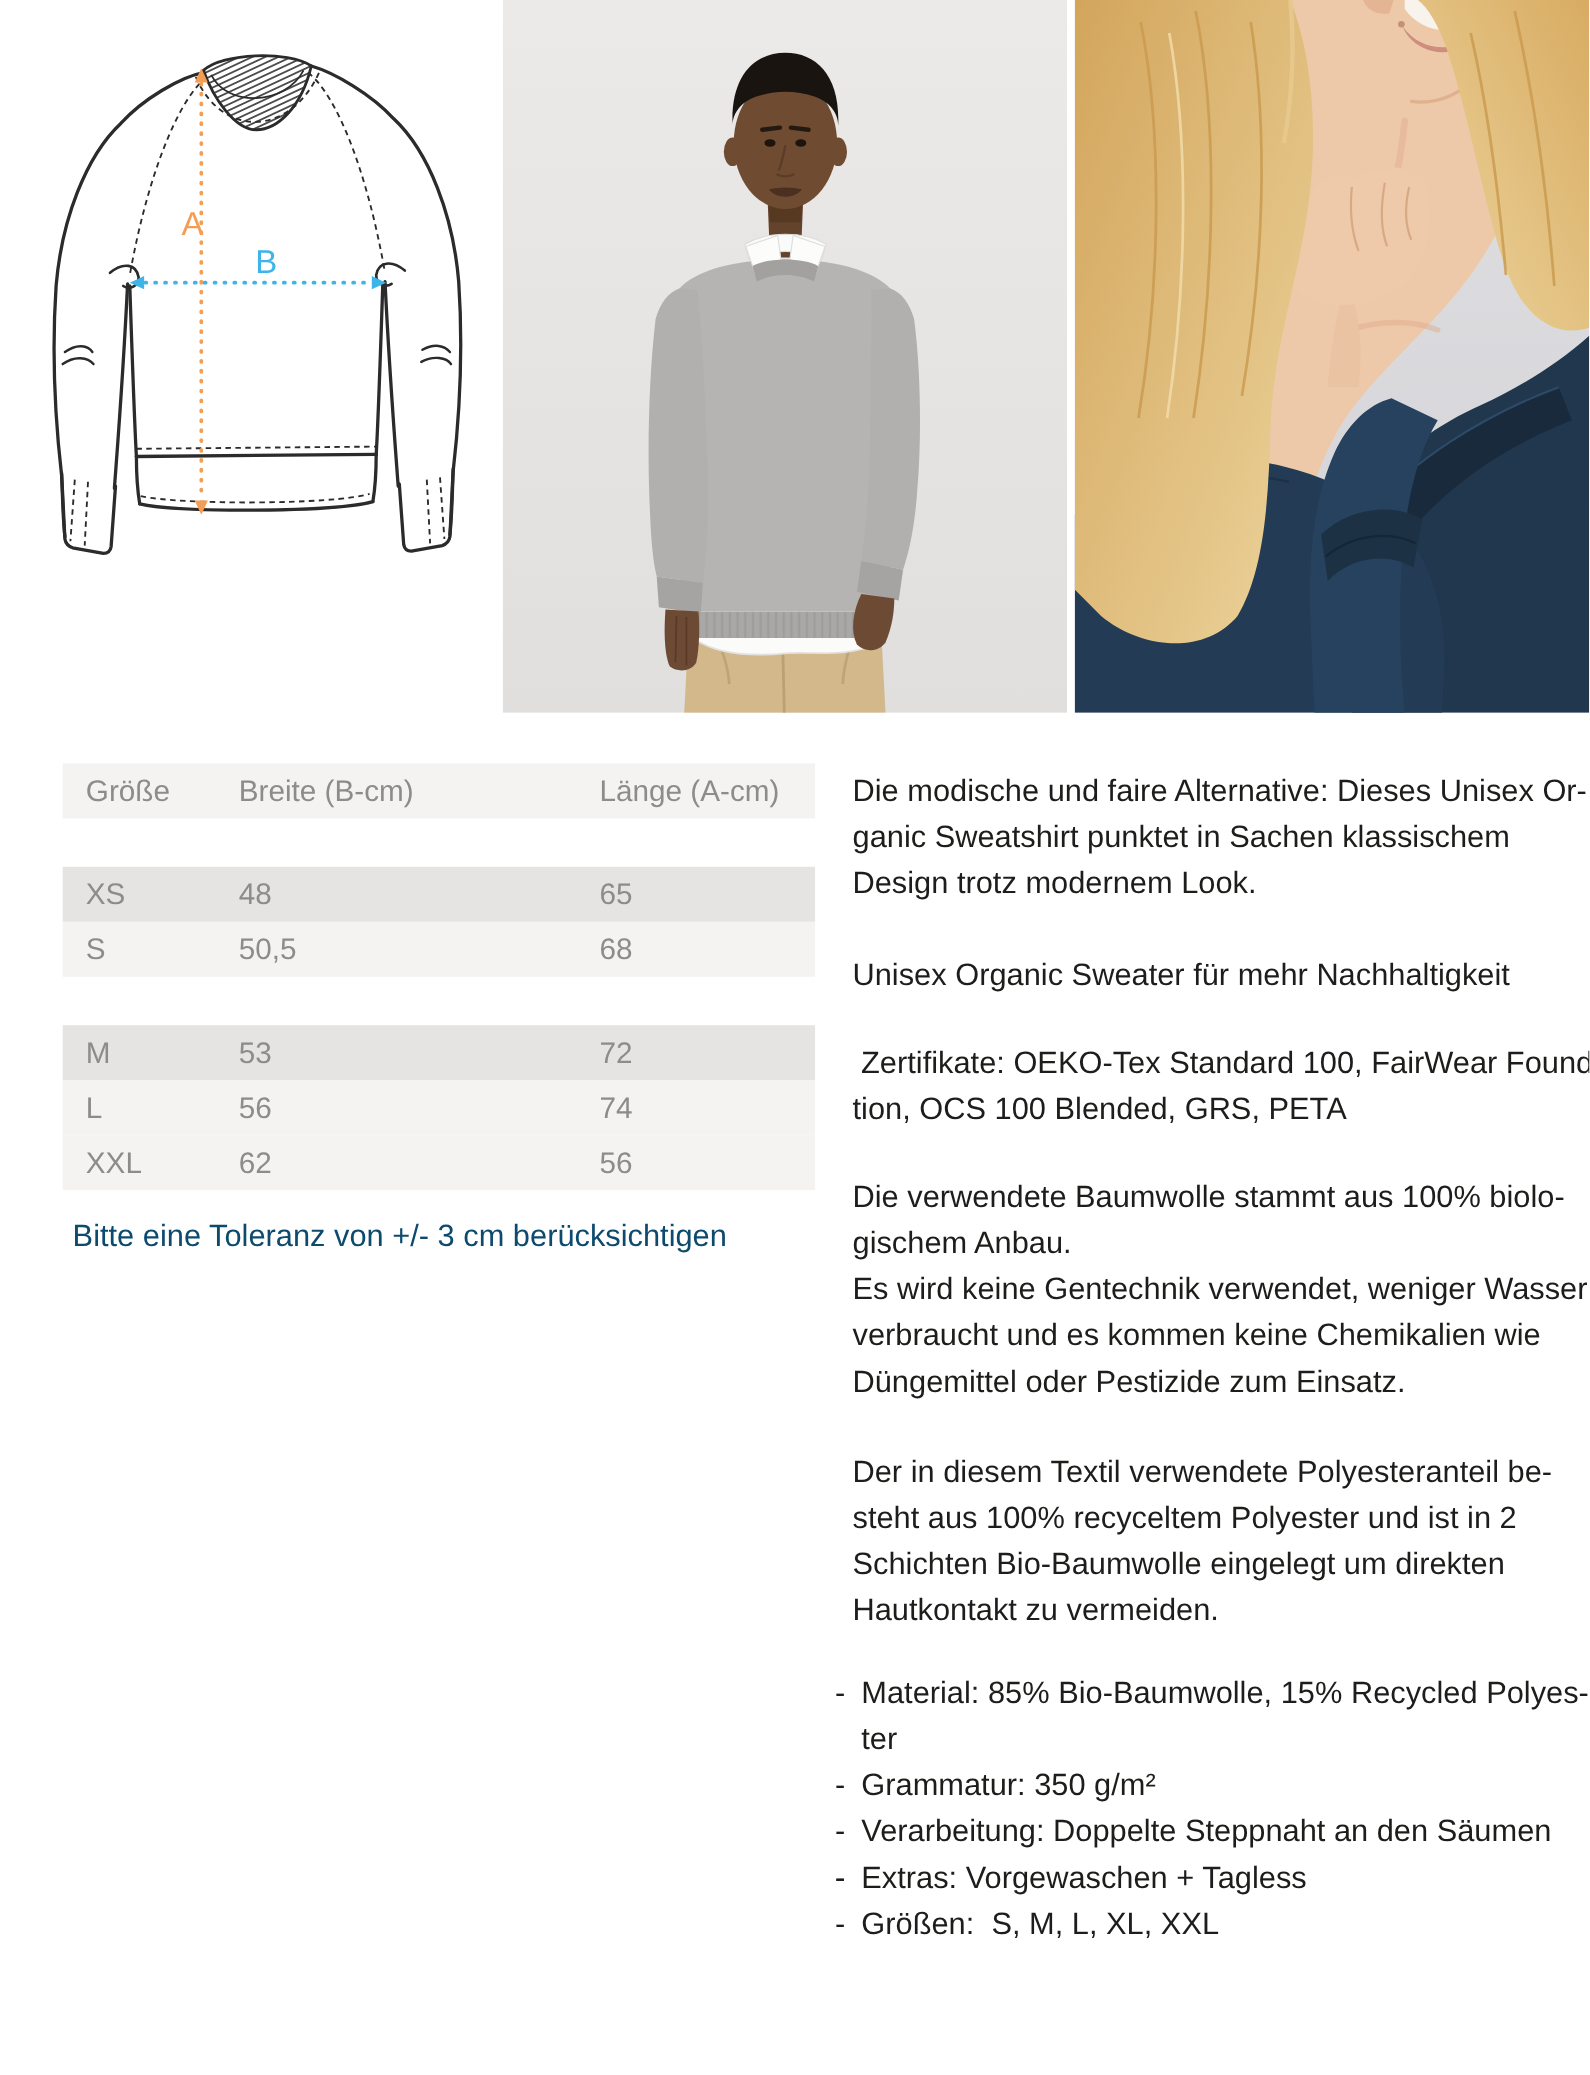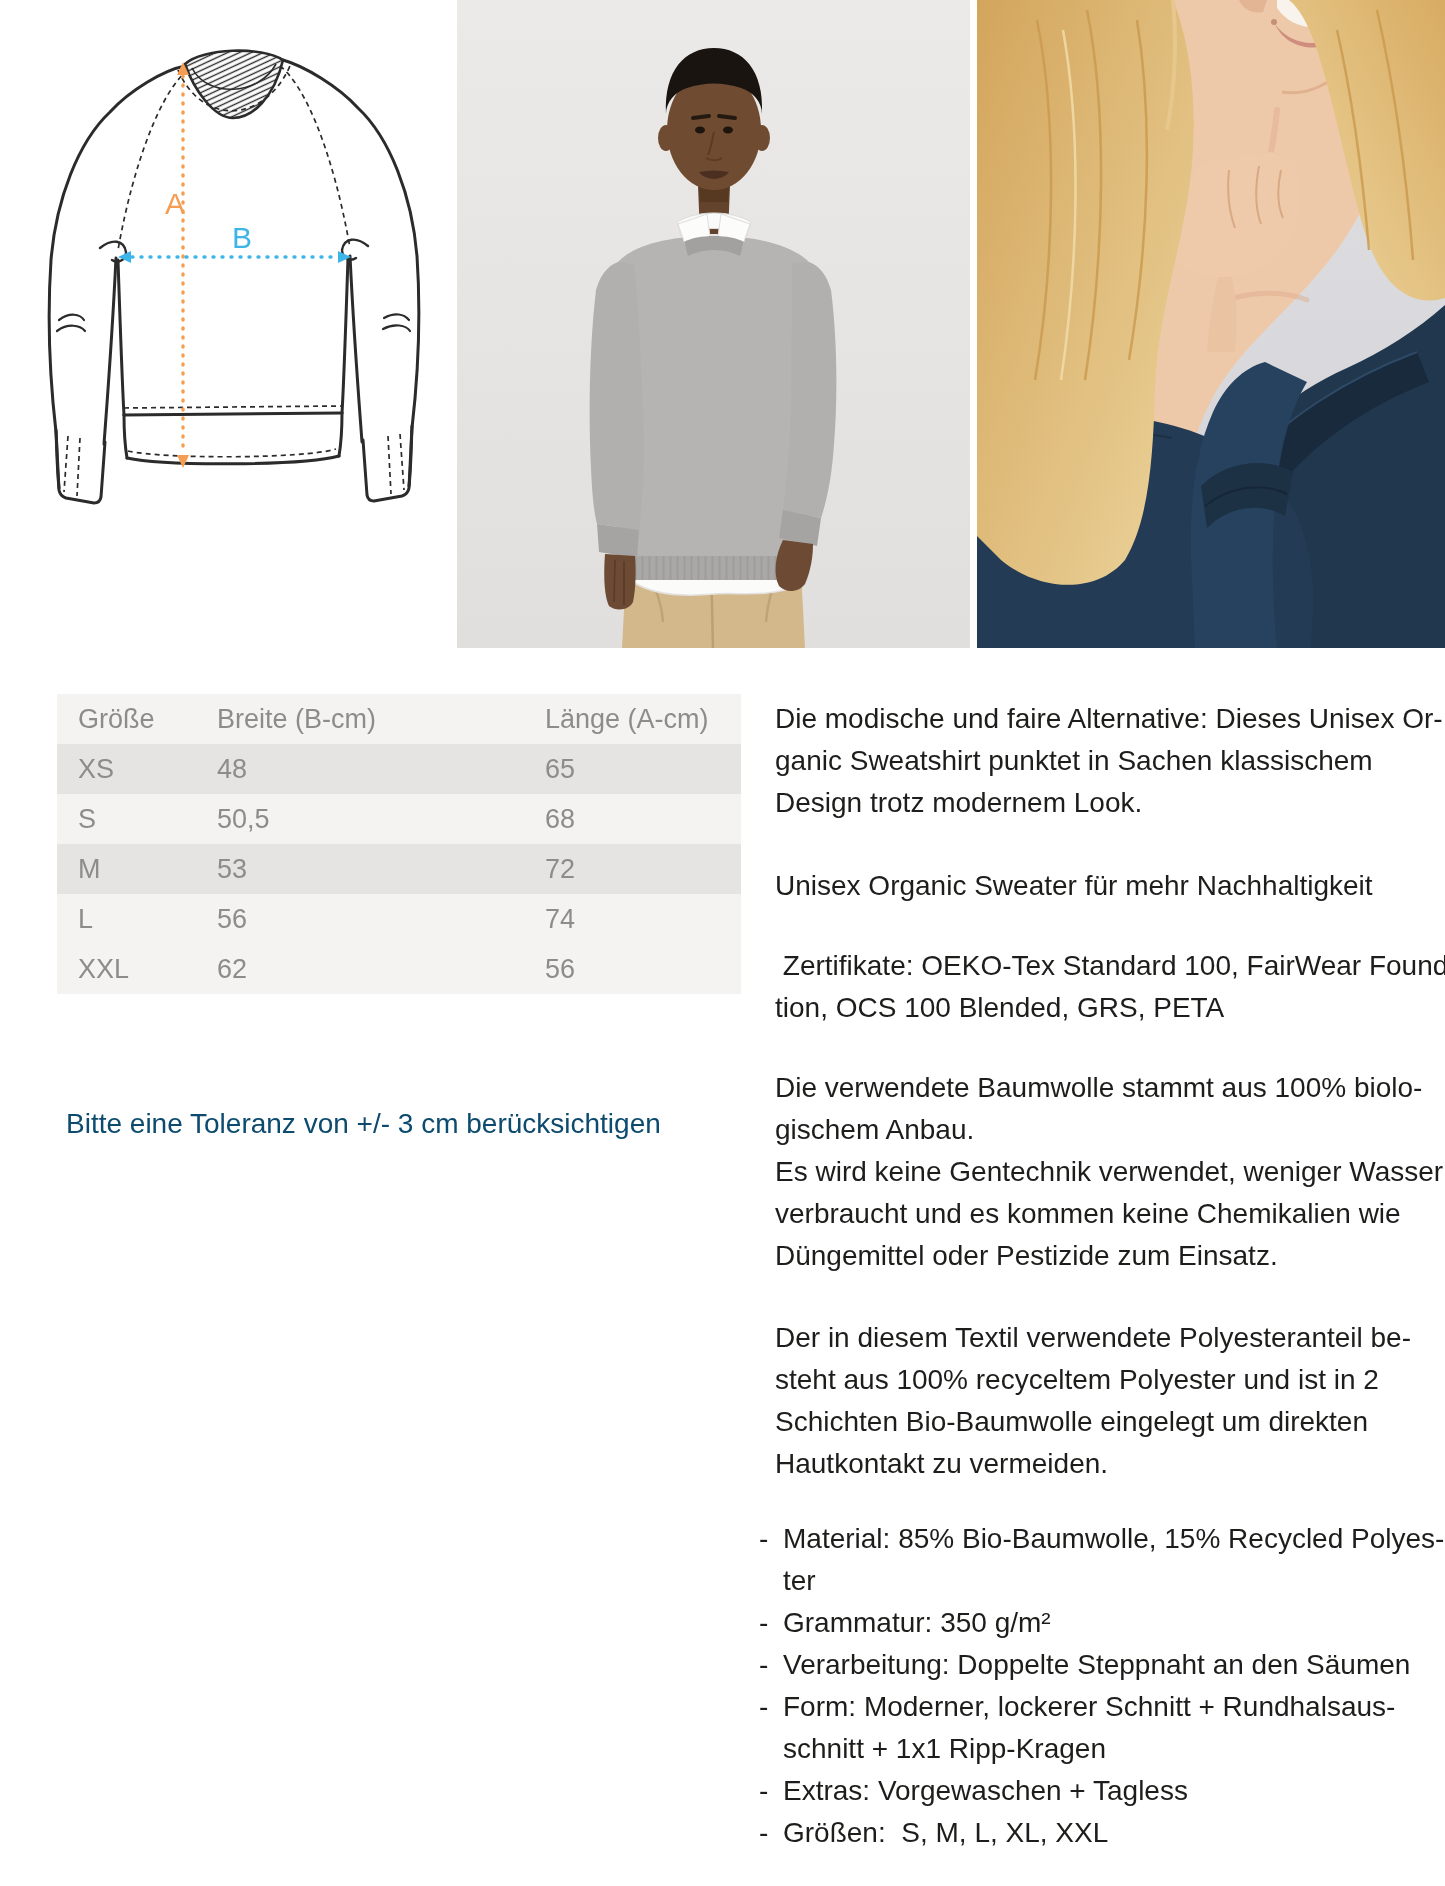--- a/index.html
+++ b/index.html
@@ -10,21 +10,21 @@
   .diagram-svg{position:absolute;left:12px;top:40px;}
   .photo{position:absolute;top:0;height:648px;}
   .photo-man{left:457px;width:513px;}
   .photo-woman{left:977px;width:468px;}
   .photo svg{display:block;}
 
   .size-table{position:absolute;left:57px;top:694px;width:684px;
               font-size:27px;color:#8e8c8a;}
   .t-row{display:grid;grid-template-columns:160px 328px 196px;height:50px;line-height:50px;}
   .t-row.head{background:#f4f3f1;}
-  .t-row.dark{background:#e6e4e2;}
+  .t-row.dark{background:#e6e4e2;margin-top:44px;}
   .t-row.light{background:#f4f3f1;}
   .t-cell{overflow:visible;white-space:nowrap;}
   .t-cell.c0{padding-left:21px;}
 
   .tolerance{position:absolute;left:66px;top:1108px;font-size:28px;color:#0c4a6e;white-space:pre;}
 
   .para{position:absolute;left:775px;width:672px;font-size:28px;line-height:42px;
         color:#1d1d1b;white-space:pre;}
   .p0{top:698px;} .p1{top:865px;} .p2{top:945px;} .p3{top:1067px;} .p4{top:1317px;}
   .bullets{position:absolute;left:757px;top:1518px;width:690px;font-size:28px;
@@ -270,22 +270,20 @@
       <div class="b-item">
         <span class="b-dash">-</span>
         <span class="b-text">Grammatur: 350 g/m²</span>
       </div>
       <div class="b-item">
         <span class="b-dash">-</span>
         <span class="b-text">Verarbeitung: Doppelte Steppnaht an den Säumen</span>
       </div>
       <div class="b-item">
         <span class="b-dash">-</span>
-        <span class="b-text">Form: Moderner, lockerer Schnitt + Rundhalsaus-
-schnitt + 1x1 Ripp-Kragen</span>
       </div>
       <div class="b-item">
         <span class="b-dash">-</span>
         <span class="b-text">Extras: Vorgewaschen + Tagless</span>
       </div>
       <div class="b-item">
         <span class="b-dash">-</span>
         <span class="b-text">Größen:  S, M, L, XL, XXL</span>
       </div>
     </div>

